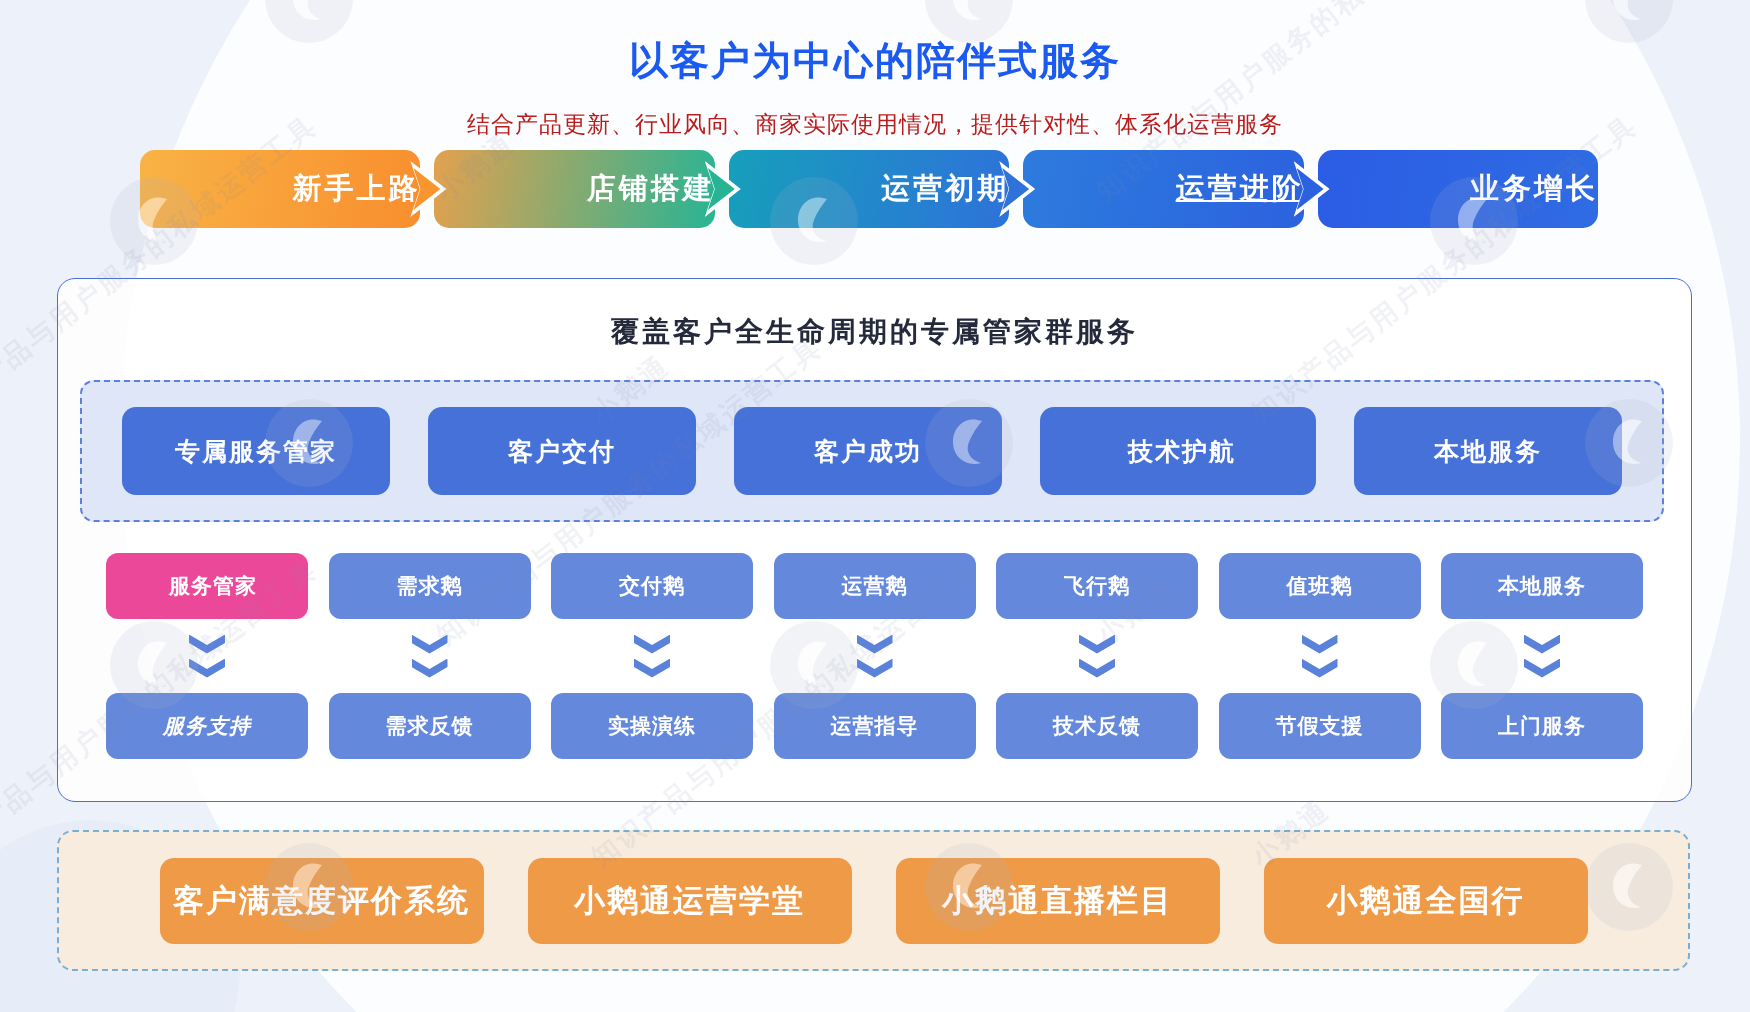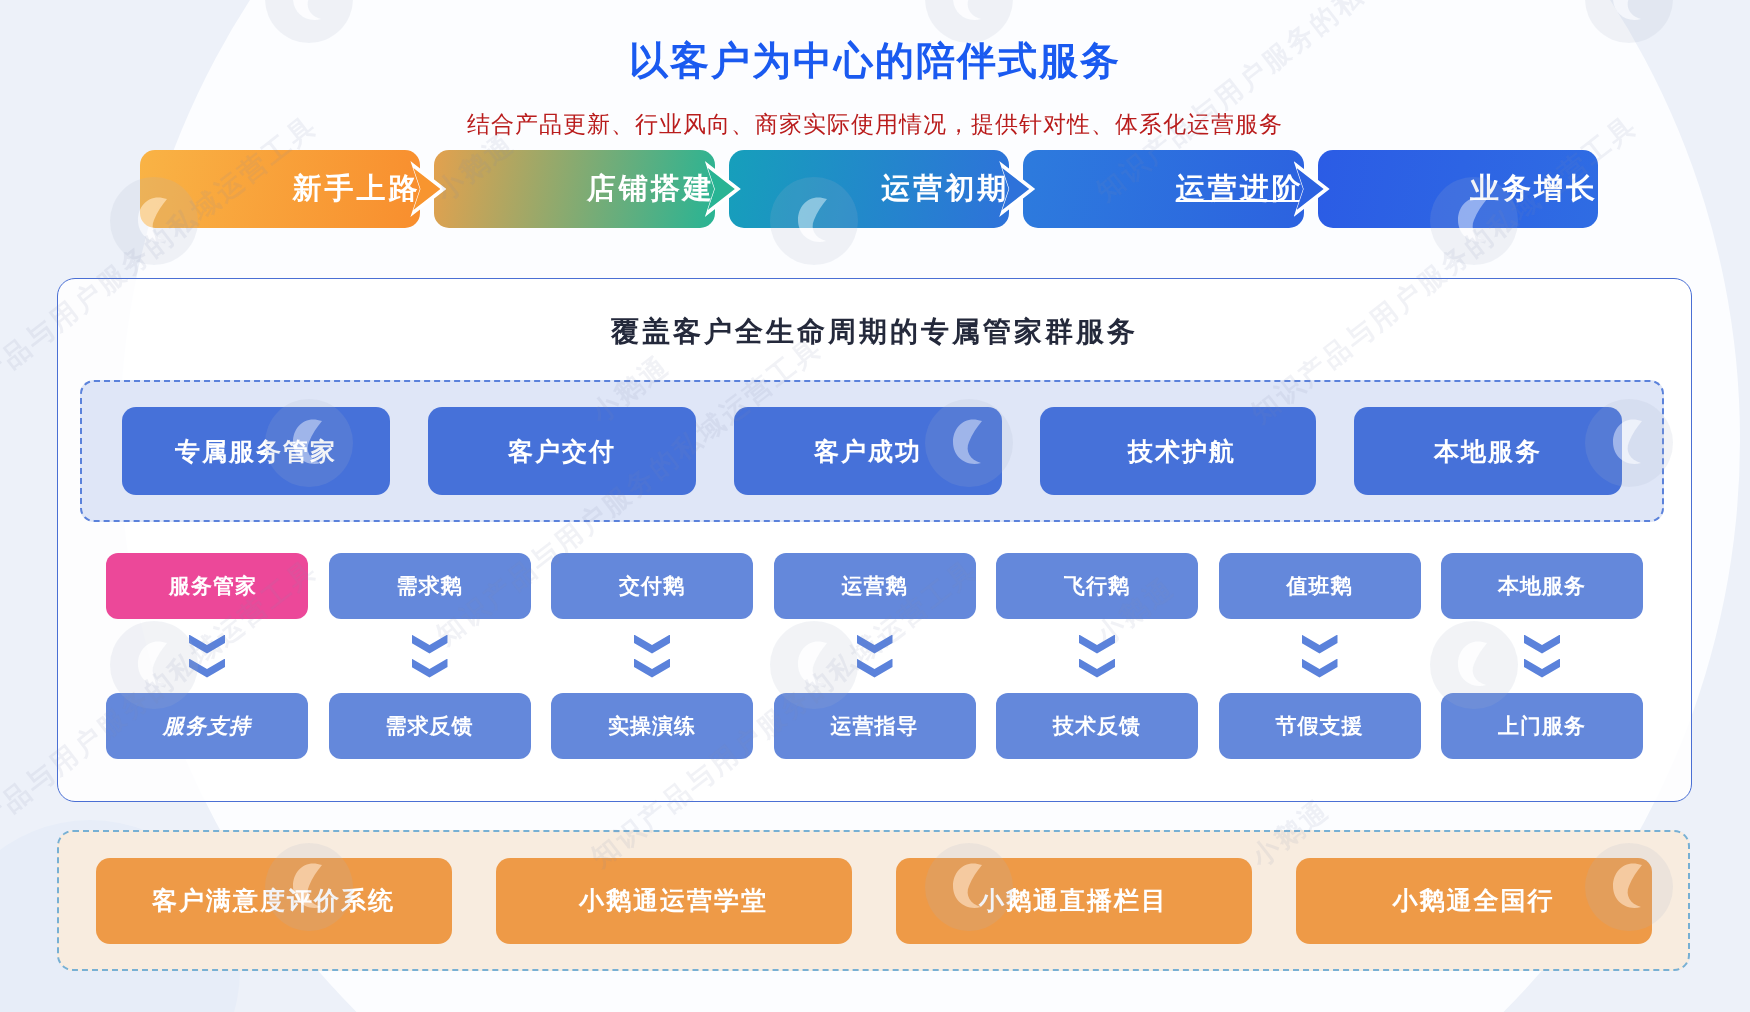--- a/index.html
+++ b/index.html
@@ -74,23 +74,23 @@
   .chevrons { height:74px; display:flex; flex-direction:column; align-items:center; justify-content:center; gap:5px; }
   .chev { width:36px; height:19px; clip-path:polygon(0 0, 50% 55%, 100% 0, 100% 45%, 50% 100%, 0 45%); }
 
   
   #resources-panel {
     position:absolute; left:57px; top:830px; width:1633px; height:141px;
     border-radius:16px; border:2px dashed #77b0d4; box-sizing:border-box;
     display:flex; align-items:center; justify-content:center; gap:44px; z-index:4;
   }
   .resource-btn {
-    width:356px; height:86px; border-radius:14px;
+    width:324px; height:86px; border-radius:14px;
     display:flex; align-items:center; justify-content:center;
-    color:#fff; font-size:25px; font-weight:bold; letter-spacing:2px;
+    color:#fff; font-size:31px; font-weight:bold; letter-spacing:2px;
   }
 </style>
 </head>
 <body>
 
 <div class="blob" id="blob-main"></div>
 <div class="blob" id="blob-small"></div>
 
 <div id="header">
   <div id="page-title" style="color: rgb(26, 90, 240);">以客户为中心的陪伴式服务</div>

